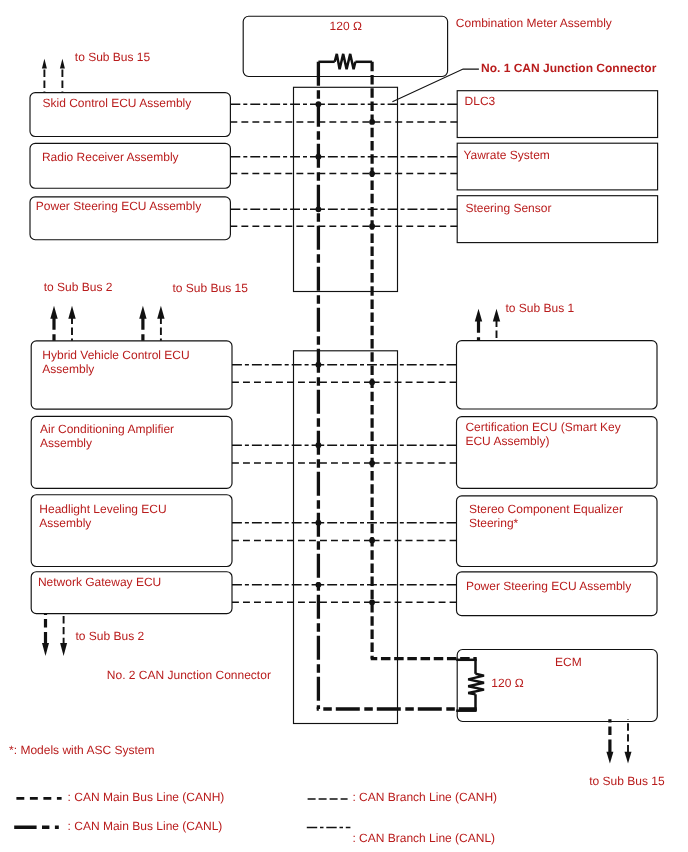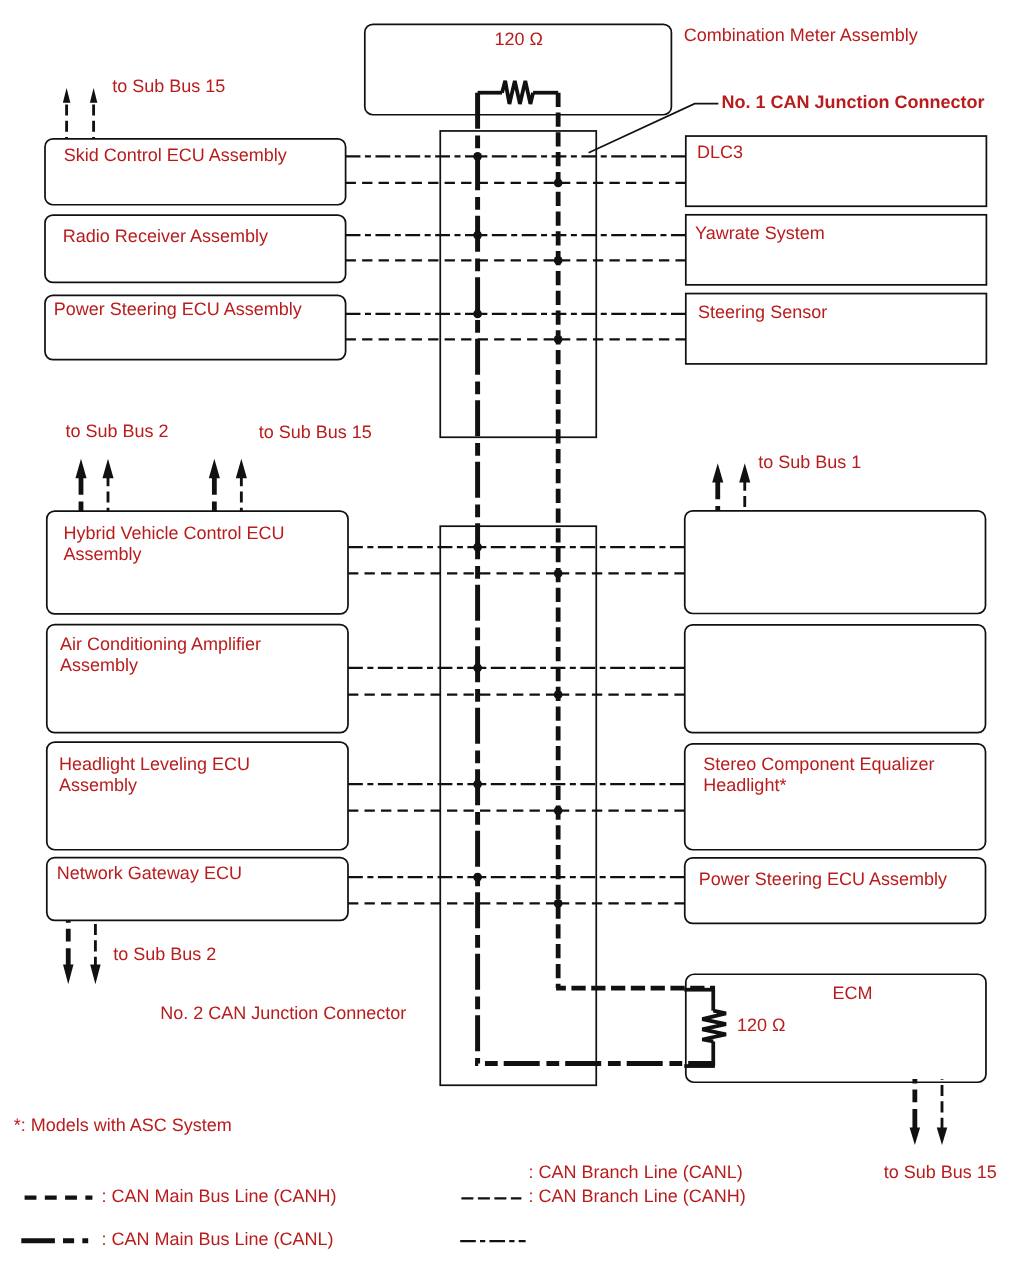--- a/index.html
+++ b/index.html
@@ -120,32 +120,33 @@
 <div class="lbl" style="left: 42.5px; top: 95.7px;"><span>Skid Control ECU Assembly</span></div>
     <div class="lbl" style="left: 41.9px; top: 150px;"><span>Radio Receiver Assembly</span></div>
     <div class="lbl" style="left: 35.8px; top: 199px;"><span>Power Steering ECU Assembly</span></div>
     <div class="lbl" style="left: 464.6px; top: 94.2px;"><span>DLC3</span></div>
     <div class="lbl" style="left: 463.4px; top: 147.5px;"><span>Yawrate System</span></div>
     <div class="lbl" style="left: 465.4px; top: 200.5px;"><span>Steering Sensor</span></div>
     <div class="lbl" style="left: 42.3px; top: 347.7px;"><span>Hybrid Vehicle Control ECU</span><br><span>Assembly</span></div>
     <div class="lbl" style="left: 40px; top: 422px;"><span>Air Conditioning Amplifier</span><br><span>Assembly</span></div>
     <div class="lbl" style="left: 39.3px; top: 502.3px;"><span>Headlight Leveling ECU</span><br><span>Assembly</span></div>
     <div class="lbl" style="left: 37.9px; top: 574.9px;"><span>Network Gateway ECU</span></div>
-    <div class="lbl" style="left: 468.9px; top: 502.4px;"><span>Stereo Component Equalizer</span><br><span>Headlight*</span></div>
+    <div class="lbl" style="left: 465.4px; top: 419.9px;"><span>Certification ECU (Smart Key</span><br><span>ECU Assembly)</span></div>
+    <div class="lbl" style="left: 468.9px; top: 502.4px;"><span>Stereo Component Equalizer</span><br><span>Steering*</span></div>
     <div class="lbl" style="left: 465.9px; top: 578.8px;"><span>Power Steering ECU Assembly</span></div>
     <div class="lbl" style="left: 455.8px; top: 16.3px;">Combination Meter Assembly</div>
     <div class="lbl" style="left: 481px; top: 60.8px; font-weight: bold;">No. 1 CAN Junction Connector</div>
     <div class="lbl" style="left: 106.8px; top: 667.5px;">No. 2 CAN Junction Connector</div>
     <div class="lbl" style="left: 329.6px; top: 19.2px;">120 Ω</div>
     <div class="lbl" style="left: 491.3px; top: 676px;">120 Ω</div>
     <div class="lbl" style="left: 555px; top: 654.9px;">ECM</div>
     <div class="lbl" style="left: 74.8px; top: 49.9px;">to Sub Bus 15</div>
     <div class="lbl" style="left: 43.7px; top: 279.6px;">to Sub Bus 2</div>
     <div class="lbl" style="left: 172.5px; top: 280.8px;">to Sub Bus 15</div>
     <div class="lbl" style="left: 505.5px; top: 301.1px; text-align: center;">to Sub Bus 1</div>
     <div class="lbl" style="left: 75.5px; top: 629.2px;">to Sub Bus 2</div>
     <div class="lbl" style="left: 589.2px; top: 773.5px;">to Sub Bus 15</div>
     <div class="lbl" style="left: 9.1px; top: 743.1px;">*: Models with ASC System</div>
     <div class="lbl" style="left: 67.6px; top: 789.9px;">: CAN Main Bus Line (CANH)</div>
     <div class="lbl" style="left: 352.4px; top: 790.4px;">: CAN Branch Line (CANH)</div>
     <div class="lbl" style="left: 67.6px; top: 818.7px;">: CAN Main Bus Line (CANL)</div>
-    <div class="lbl" style="left: 352.4px; top: 774px;">: CAN Branch Line (CANL)</div>
+    <div class="lbl" style="left: 352.4px; top: 831px;">: CAN Branch Line (CANL)</div>
   </div>
 
 </body></html>

